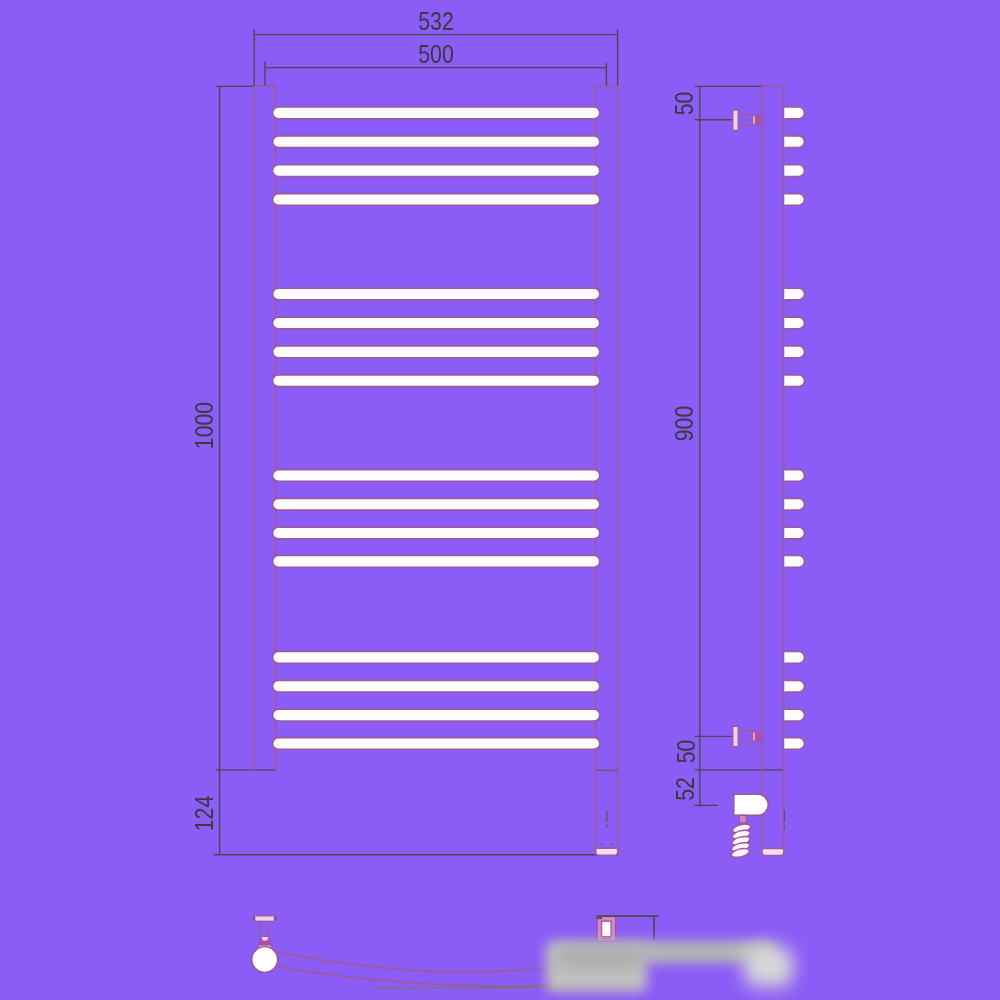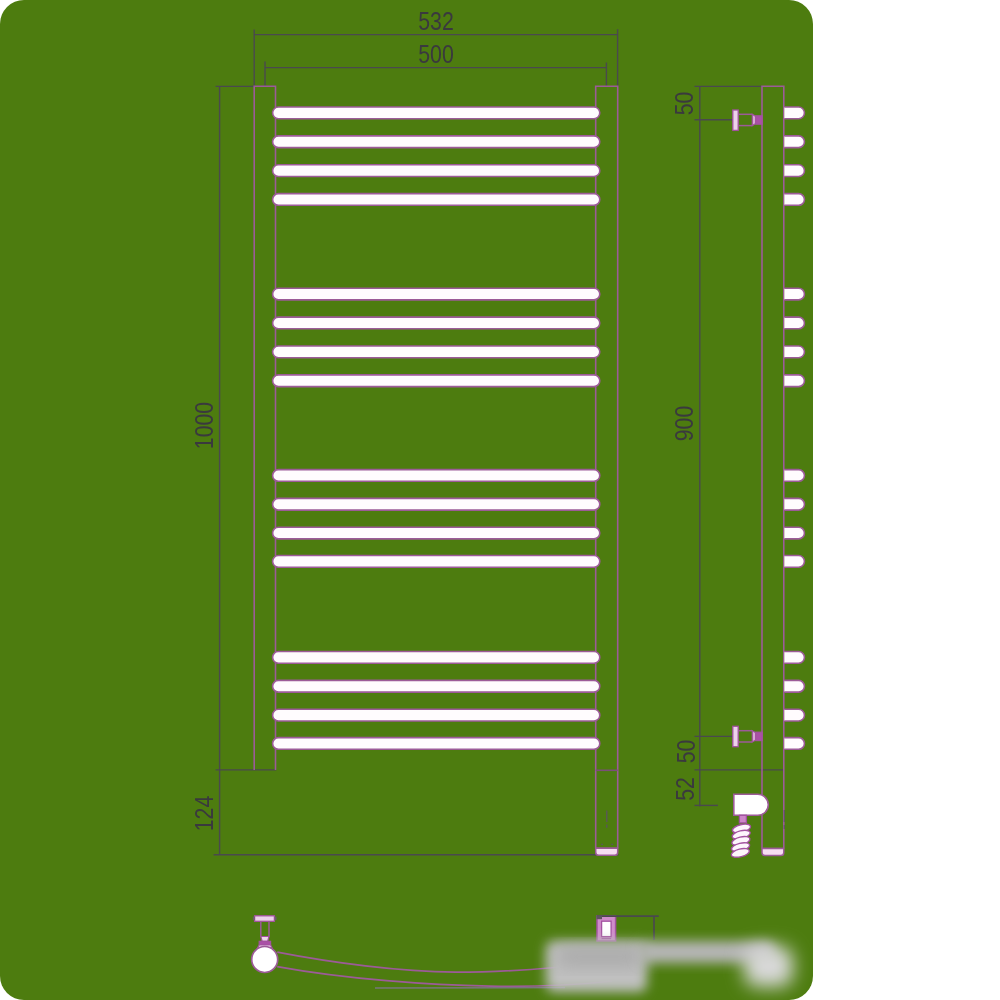--- a/index.html
+++ b/index.html
@@ -1,16 +1,16 @@
 <!DOCTYPE html>
 <html><head>
 <meta charset="utf-8">
 <style>
 html,body{margin:0;padding:0;background:#ffffff;}
-#page{position:relative;width:813px;height:1000px;background:#4d7c0f;overflow:hidden;border-radius:24px;}
+#page{position:relative;width:1000px;height:1000px;background:#8b5cf6;overflow:hidden;}
 svg{position:absolute;left:0;top:0;}
 text{font-family:"Liberation Sans", sans-serif;fill:#3a393e;}
 </style>
 </head>
 <body>
 <div id="page">
 <svg width="1000" height="1000" viewBox="0 0 1000 1000">
 <defs>
 <filter id="b6" x="-50%" y="-50%" width="200%" height="200%">
           <feGaussianBlur stdDeviation="6"></feGaussianBlur>

